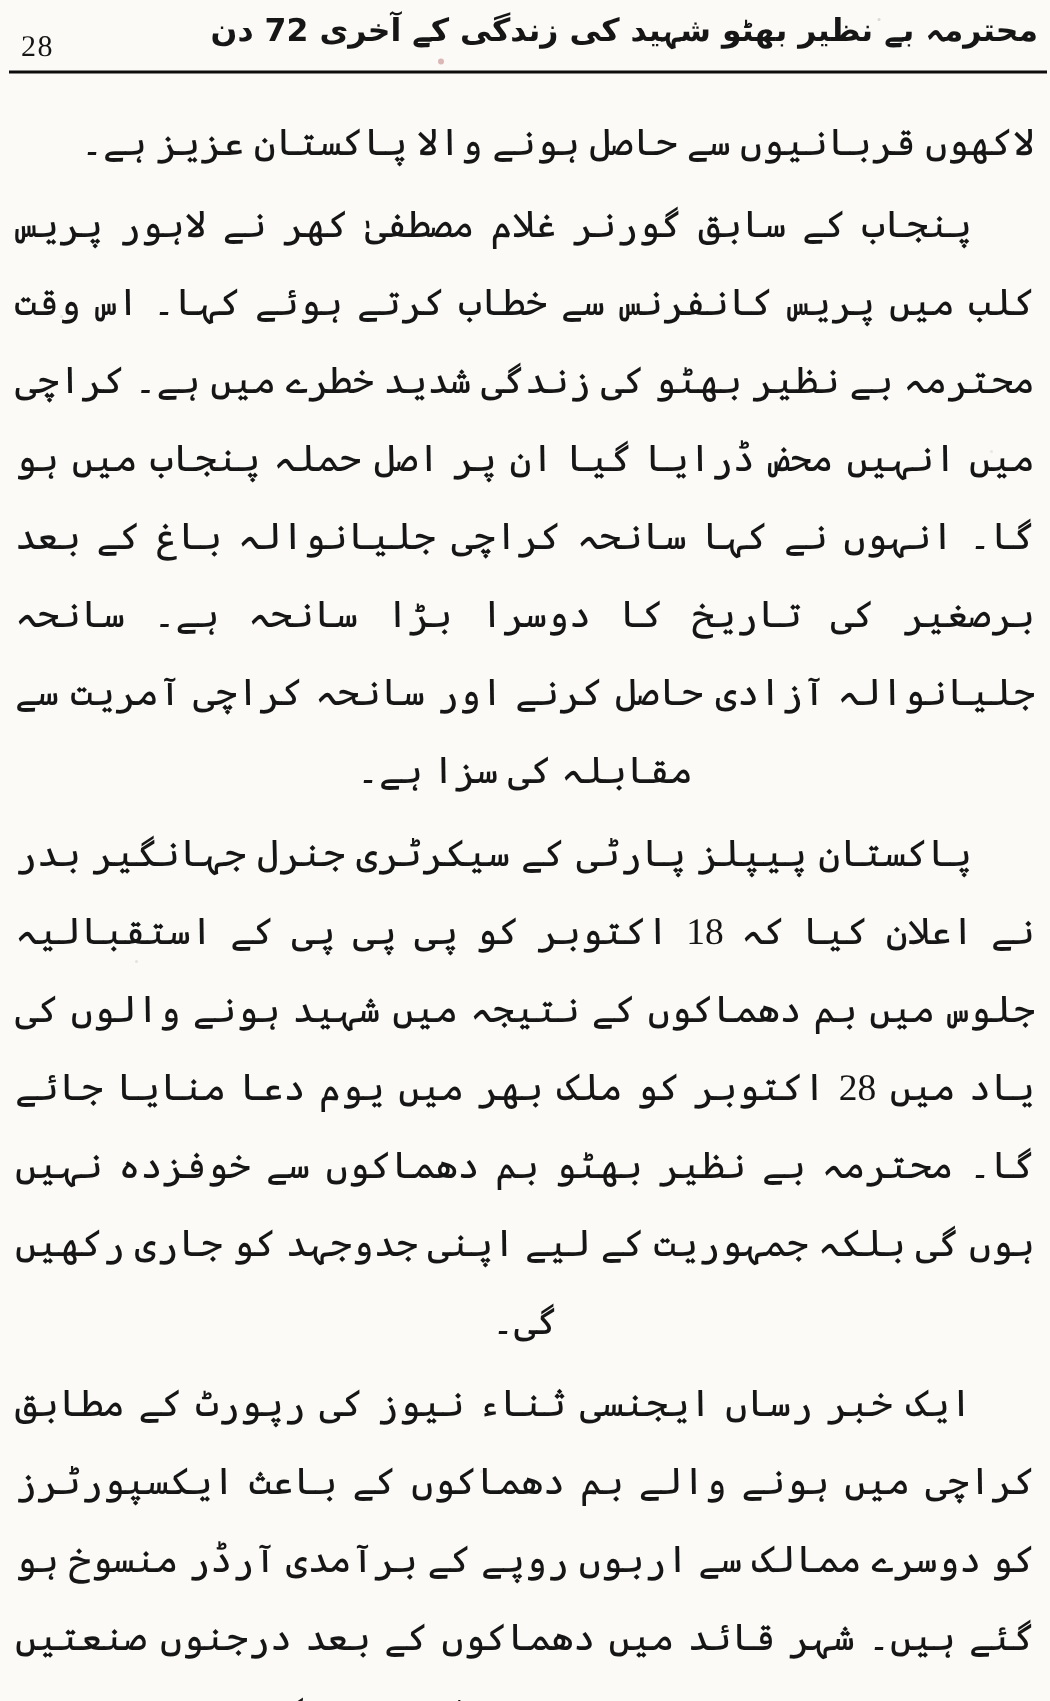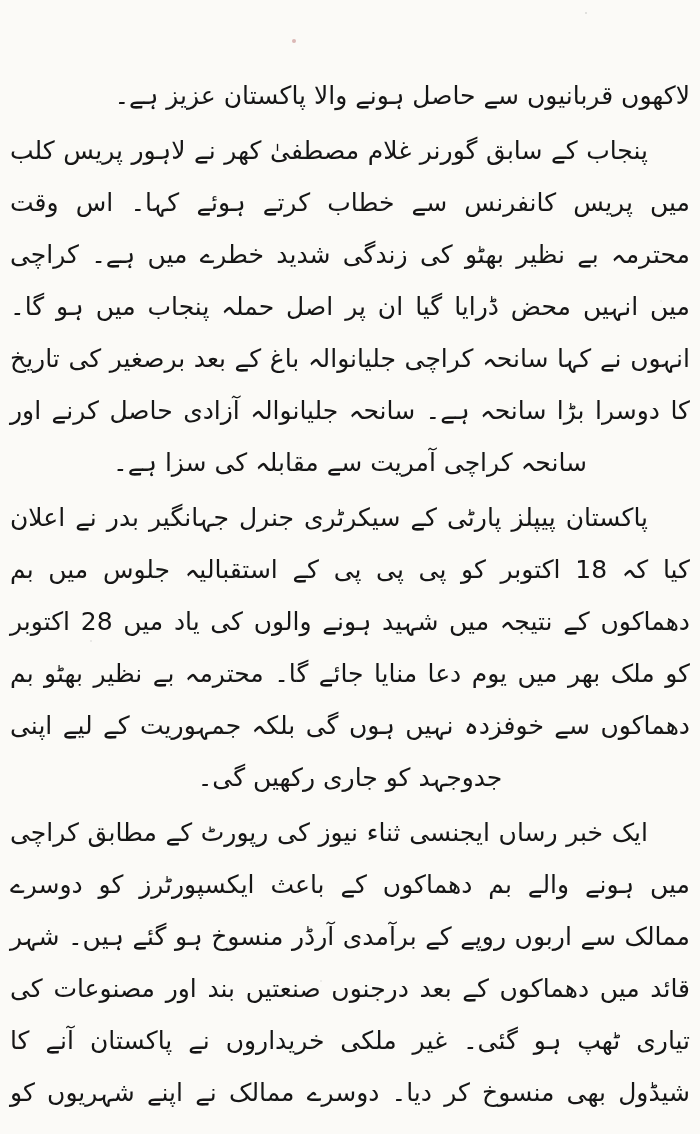--- a/index.html
+++ b/index.html
@@ -60,32 +60,37 @@
   }
   
   .body-text {
     position: absolute;
     top: 70px; left: 10px; right: 10px; bottom: 10px;
     direction: rtl;
     font-size: 25px;
     line-height: 52px;
     text-align: justify;
   }
-  .para { margin: 0 0 3px 0; }
+  .para { margin: 0 0 3px 0; font-family: Liberation Serif, serif; }
   .para-first-line { text-align: right; }
   .indent { text-indent: 42px; }
   .last-center { text-align-last: center; }
 </style>
 </head>
 <body>
 
 <div class="page">
 
   <div class="speckles"></div>
 
+  <div class="header">
+    <div class="page-number">28</div>
+    <div class="chapter-title">محترمہ بے نظیر بھٹو شہید کی زندگی کے آخری 72 دن</div>
+    <div class="header-rule"></div>
+  </div>
 
   <div class="body-text">
     <p class="para para-first-line">لاکھوں قربانیوں سے حاصل ہونے والا پاکستان عزیز ہے۔</p>
     <p class="para indent last-center">پنجاب کے سابق گورنر غلام مصطفیٰ کھر نے لاہور پریس کلب میں پریس کانفرنس سے خطاب کرتے ہوئے کہا۔ اس وقت محترمہ بے نظیر بھٹو کی زندگی شدید خطرے میں ہے۔ کراچی میں انہیں محض ڈرایا گیا ان پر اصل حملہ پنجاب میں ہو گا۔ انہوں نے کہا سانحہ کراچی جلیانوالہ باغ کے بعد برصغیر کی تاریخ کا دوسرا بڑا سانحہ ہے۔ سانحہ جلیانوالہ آزادی حاصل کرنے اور سانحہ کراچی آمریت سے مقابلہ کی سزا ہے۔</p>
     <p class="para indent last-center">پاکستان پیپلز پارٹی کے سیکرٹری جنرل جہانگیر بدر نے اعلان کیا کہ 18 اکتوبر کو پی پی پی کے استقبالیہ جلوس میں بم دھماکوں کے نتیجہ میں شہید ہونے والوں کی یاد میں 28 اکتوبر کو ملک بھر میں یوم دعا منایا جائے گا۔ محترمہ بے نظیر بھٹو بم دھماکوں سے خوفزدہ نہیں ہوں گی بلکہ جمہوریت کے لیے اپنی جدوجہد کو جاری رکھیں گی۔</p>
     <p class="para indent last-center">ایک خبر رساں ایجنسی ثناء نیوز کی رپورٹ کے مطابق کراچی میں ہونے والے بم دھماکوں کے باعث ایکسپورٹرز کو دوسرے ممالک سے اربوں روپے کے برآمدی آرڈر منسوخ ہو گئے ہیں۔ شہر قائد میں دھماکوں کے بعد درجنوں صنعتیں بند اور مصنوعات کی تیاری ٹھپ ہو گئی۔ غیر ملکی خریداروں نے پاکستان آنے کا شیڈول بھی منسوخ کر دیا۔ دوسرے ممالک نے اپنے شہریوں کو پاکستان میں سفر نہ کرنے کا مشورہ دے دیا۔</p>
 
   </div>
 
 </div>

